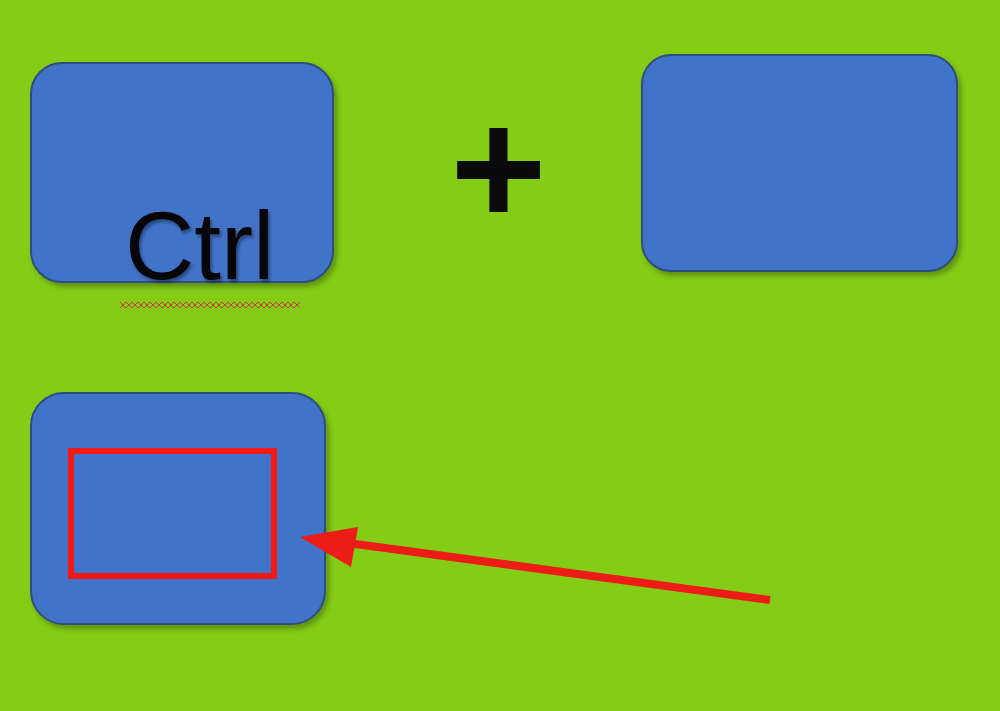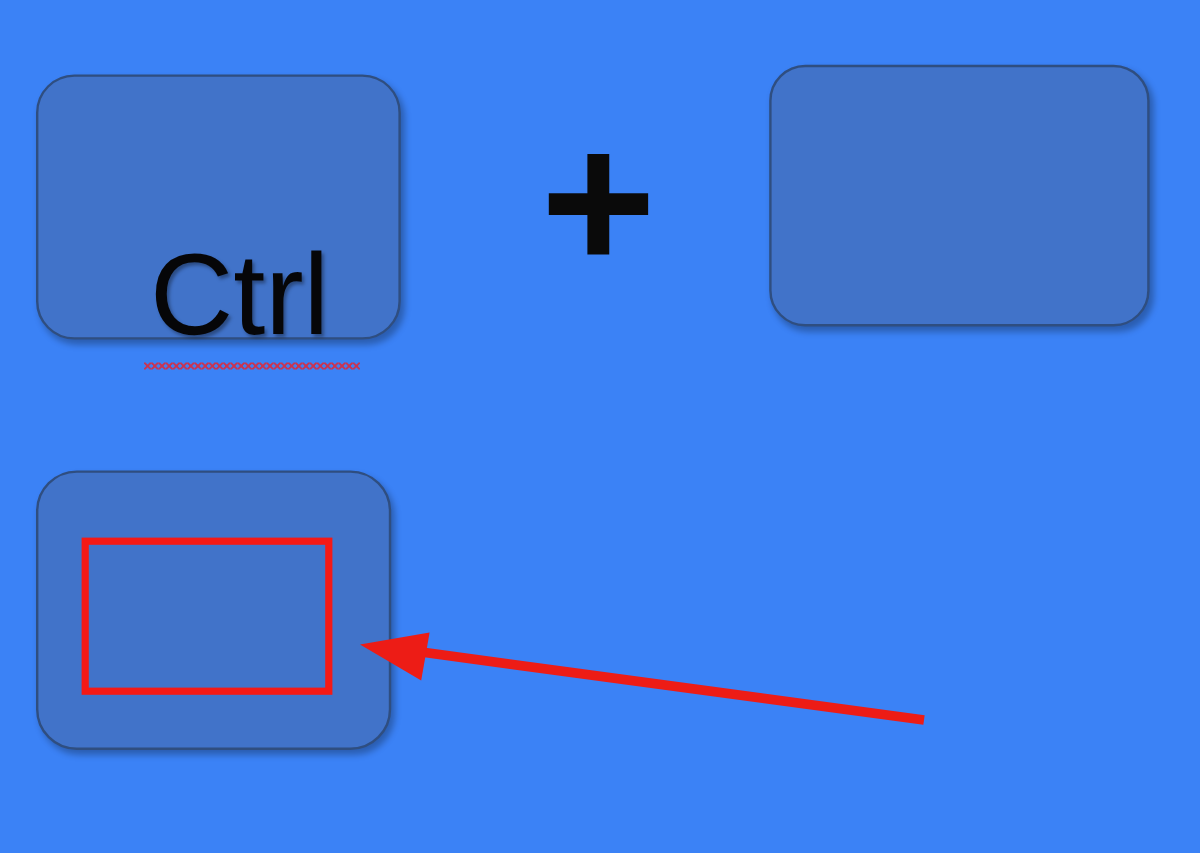--- a/index.html
+++ b/index.html
@@ -8,21 +8,21 @@
     padding: 0;
     background: #ffffff;
   }
   body {
     font-family: "Liberation Sans", sans-serif;
   }
   #canvas {
     position: relative;
     width: 1000px;
     height: 711px;
-    background: #3b82f6;
+    background: #84cc16;
     overflow: hidden;
   }
 
   
   .key {
     position: absolute;
     box-sizing: border-box;
     background: #4173C9;
     border: 2px solid #2F4E80;
     border-radius: 32px;

